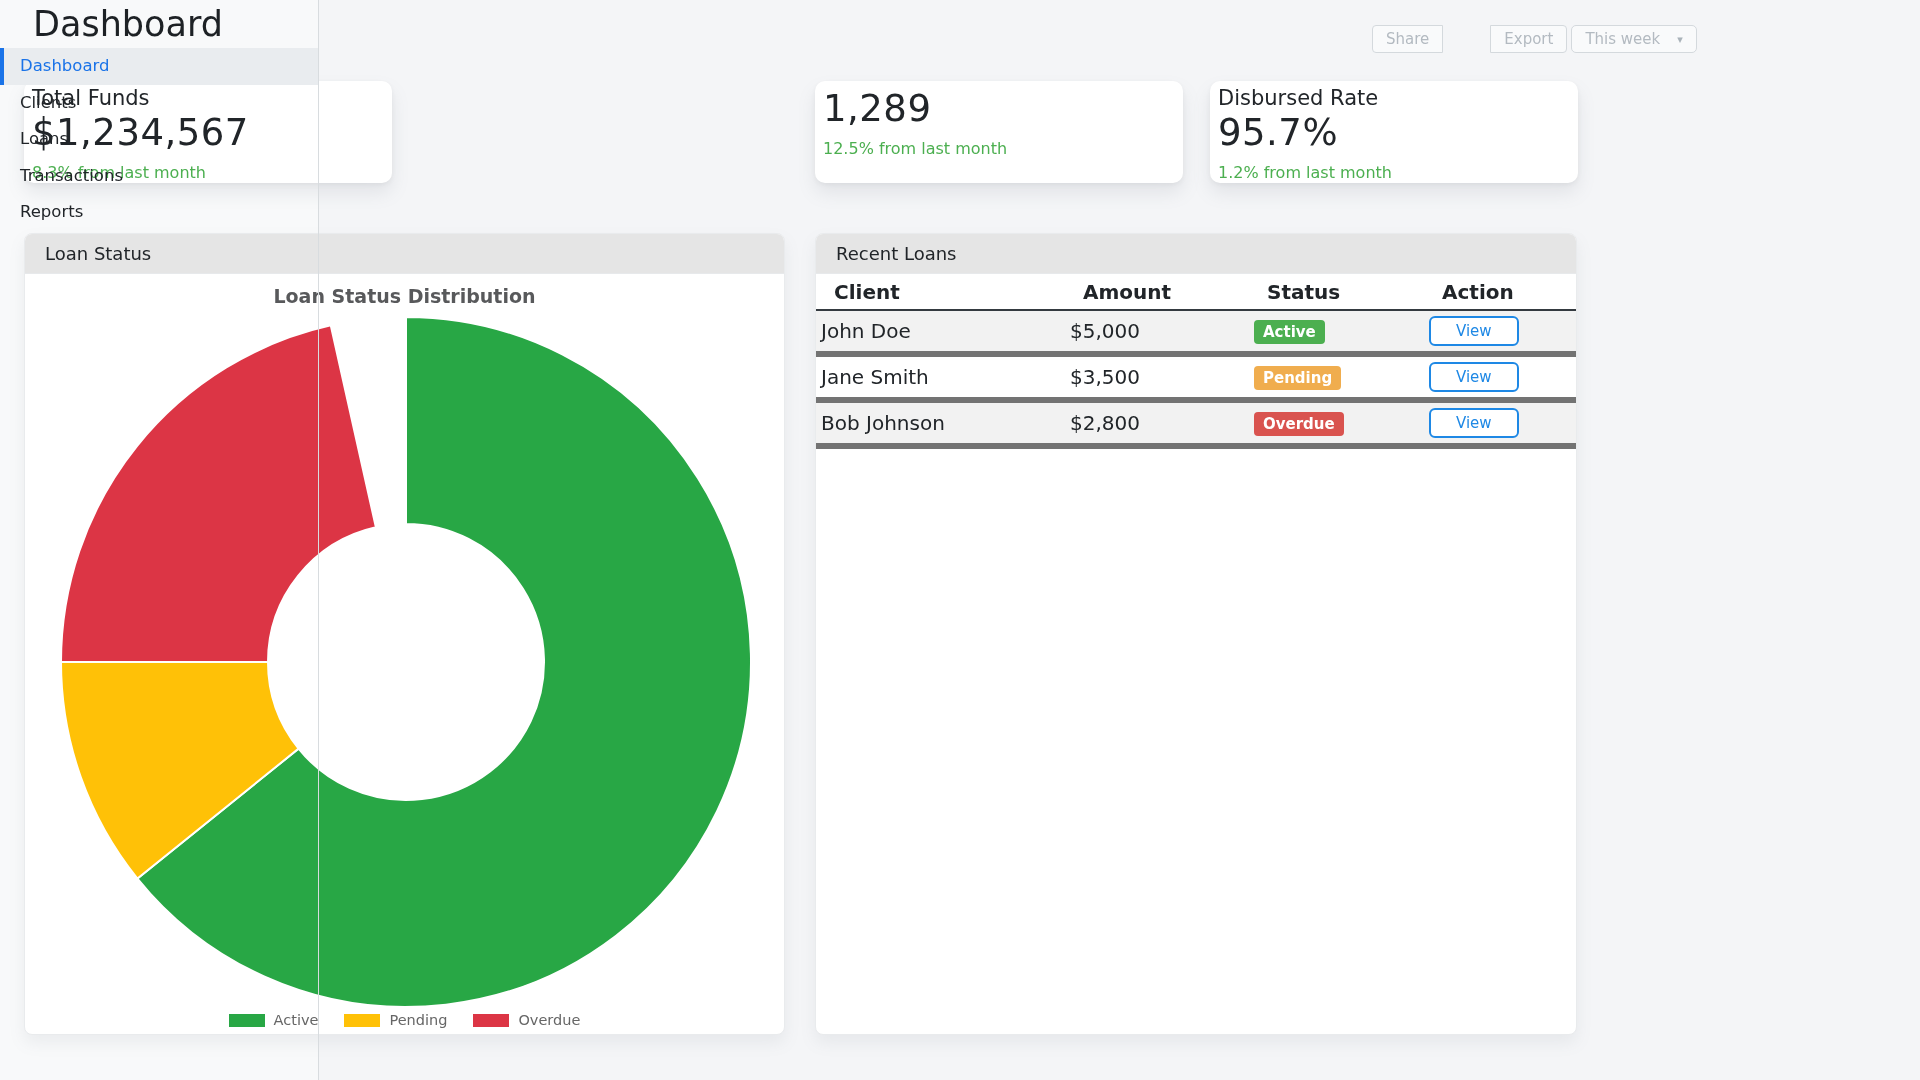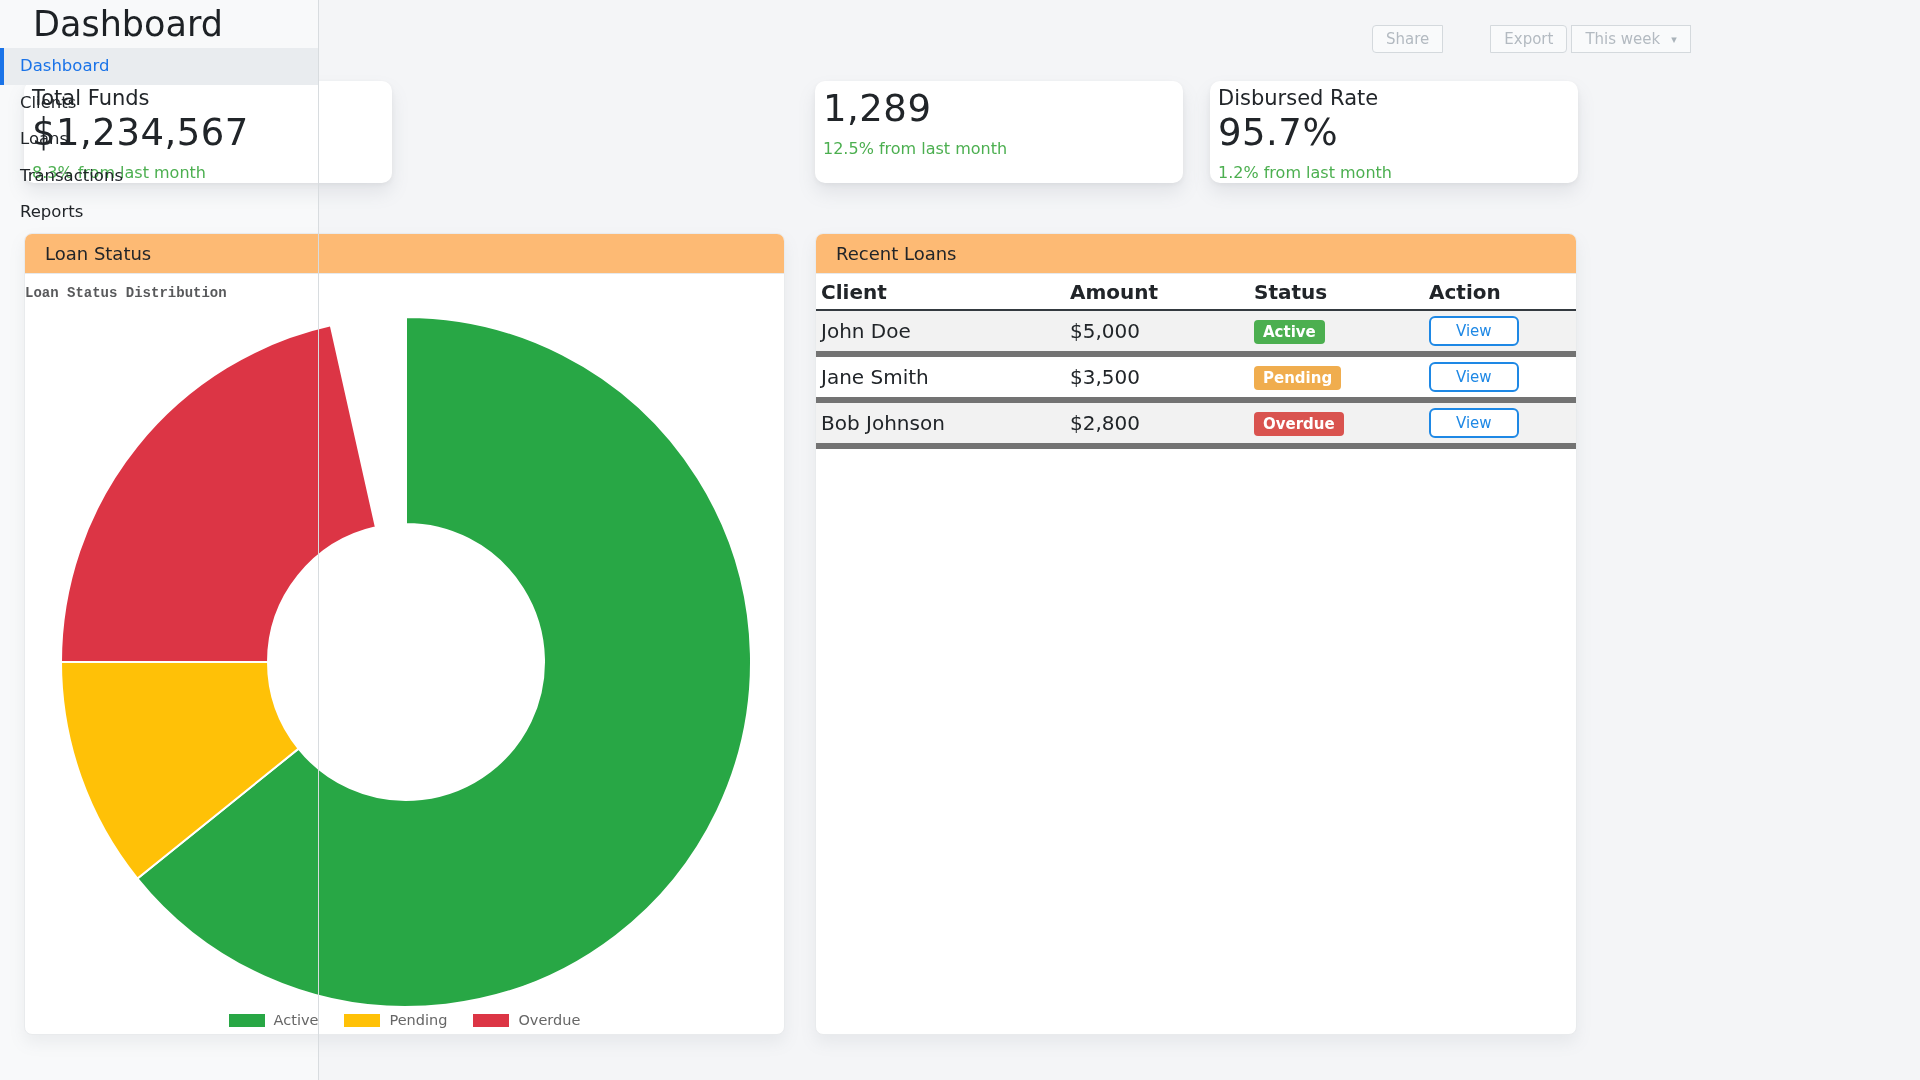--- a/index.html
+++ b/index.html
@@ -18,50 +18,50 @@
   .nav li.active{background:#e9ecef;border-left:4px solid #1a73e8;padding-left:16px;color:#1a73e8;}
   
   .page-title{position:absolute;left:33px;top:4px;margin:0;font-size:35px;font-weight:500;color:#1d2125;}
   .toolbar{position:absolute;top:25px;left:1372px;display:flex;align-items:center;}
   .tb-btn{box-sizing:border-box;height:28px;padding:3px 13px;font-size:15px;line-height:20px;
     color:#b3bac1;border:1px solid #d4d9dd;background:rgba(252,253,253,.6);cursor:pointer;
     font-family:inherit;}
   .btn-group .tb-btn:first-child{border-radius:4px 0 0 4px;}
   .btn-group .tb-btn:last-child{border-radius:0 4px 4px 0;margin-left:-1px;}
   .btn-group{display:flex;gap:48px;}
-  .tb-dropdown{margin-left:4px;border-radius:0;display:flex;align-items:center;gap:11px;}
+  .tb-dropdown{margin-left:4px;border-radius:5px;display:flex;align-items:center;gap:17px;}
   .caret{font-size:11px;color:#aab3ba;line-height:1;}
   
   .stat-card{position:absolute;top:81px;width:368px;height:102px;background:#fff;border-radius:10px;
     box-shadow:0 10px 18px rgba(120,130,140,.14),0 2px 5px rgba(0,0,0,.05);
     padding:5px 8px;box-sizing:border-box;}
   .stat-label{font-size:21px;font-weight:400;margin:0;}
   .stat-value{font-size:37px;font-weight:400;margin-top:1px;letter-spacing:.5px;}
   .stat-delta{font-size:16px;margin-top:9px;}
   .stat-delta[data-trend="up"]{color:#4caf50;}
   .stat-delta[data-trend="down"]{color:#e4606d;}
   
   .panel{position:absolute;top:233px;height:802px;background:#fff;border:1px solid #e9ebed;border-radius:8px;
     box-shadow:0 8px 16px rgba(120,130,140,.10);box-sizing:border-box;overflow:hidden;}
-  .panel-header{height:39px;line-height:39px;background:#fdba74;border-bottom:1px solid #e7e9eb;
+  .panel-header{height:39px;line-height:39px;background:#e5e5e5;border-bottom:1px solid #e7e9eb;
     padding-left:20px;font-size:18px;color:#212529;}
   #chart-panel{left:24px;width:761px;}
   #table-panel{left:815px;width:762px;}
   
   .chart-body{position:relative;height:762px;}
-  .chart-title{position:absolute;top:11px;left:0;width:100%;
-    font-size:14px;font-weight:bold;color:#58595b;font-family:Liberation Mono, monospace;}
+  .chart-title{position:absolute;top:11px;left:0;width:100%;text-align:center;
+    font-size:19px;font-weight:bold;color:#58595b;}
   .donut{position:absolute;left:0;top:0;}
   .legend{position:absolute;bottom:8px;left:0;width:100%;display:flex;justify-content:center;
     gap:26px;align-items:center;font-size:14.5px;color:#666;}
   .legend-item{display:flex;align-items:center;cursor:pointer;}
   .legend .sw{width:36px;height:13px;display:inline-block;margin-right:9px;background:#ccc;}
   
   table{width:100%;border-collapse:collapse;font-size:20px;}
-  th{text-align:left;font-weight:bold;padding:5px 5px;border-bottom:2px solid #343a40;height:25px;}
+  th{text-align:left;font-weight:bold;padding:5px 18px;border-bottom:2px solid #343a40;height:25px;}
   td{padding:5px 5px;border-bottom:6px solid #737373;height:28px;vertical-align:middle;}
   tr.striped td{background:#f2f2f2;}
   .badge{display:inline-block;padding:3px 9px;border-radius:4px;color:#fff;font-weight:bold;font-size:15px;background:#999;}
   .badge[data-status="Active"]{background:#4caf50;}
   .badge[data-status="Pending"]{background:#f0ad4e;}
   .badge[data-status="Overdue"]{background:#d9534f;}
   .view-btn{display:inline-block;padding:2px 25px;border:2px solid #1e88e5;color:#1e88e5;border-radius:6px;
     background:#fff;font-size:15px;font-family:inherit;cursor:pointer;line-height:22px;}
 </style>
 </head>

